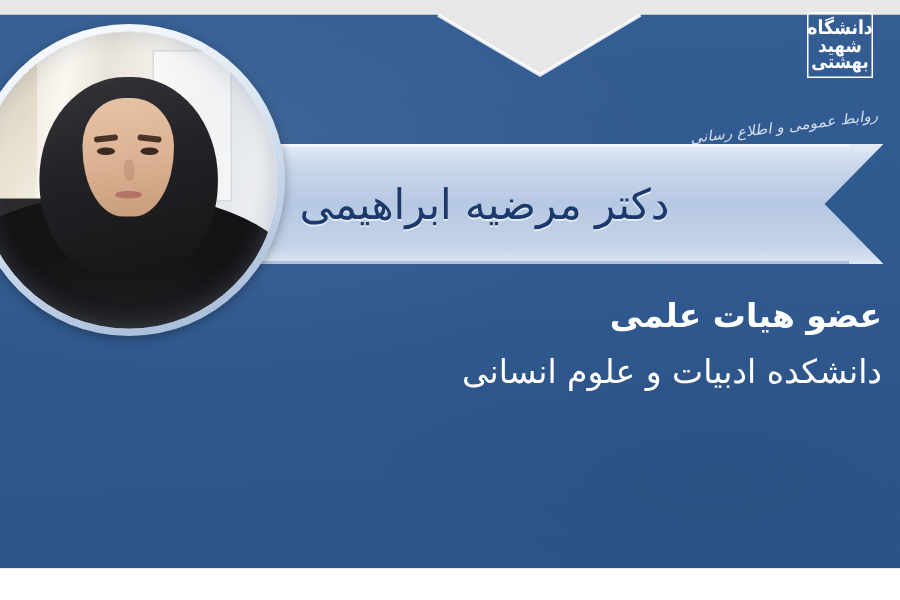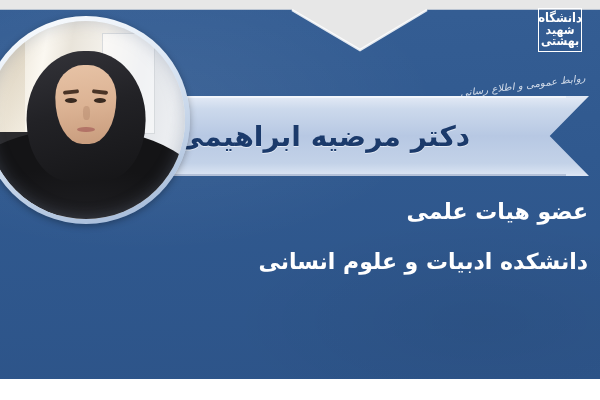--- a/index.html
+++ b/index.html
@@ -159,21 +159,21 @@
   .ribbon-name {
     position: absolute;
     inset: 0;
     display: flex;
     align-items: center;
     justify-content: center;
     padding-left: 46px;
     box-sizing: border-box;
     color: #1b3a6b;
     font-size: 28px;
-    font-weight: bold;
+    font-weight: normal;
     letter-spacing: 0px;
     direction: rtl;
     text-shadow: 0 1px 0 rgba(255,255,255,0.55);
   }
 
   
   .portrait {
     position: absolute;
     left: -18px;
     top: 16px;
@@ -325,23 +325,23 @@
     direction: rtl;
     color: #ffffff;
   }
   .subtitle-line1 {
     font-size: 22px;
     font-weight: bold;
     line-height: 1.30;
   }
   .subtitle-line2 {
     font-size: 22px;
-    font-weight: bold;
+    font-weight: normal;
     line-height: 1.36;
-    margin-top: 20px;
+    margin-top: 7px;
   }
 
   
   .bottom-strip {
     position: absolute;
     left: 0;
     top: 379px;
     width: 600px;
     height: 21px;
     background: #ffffff;

